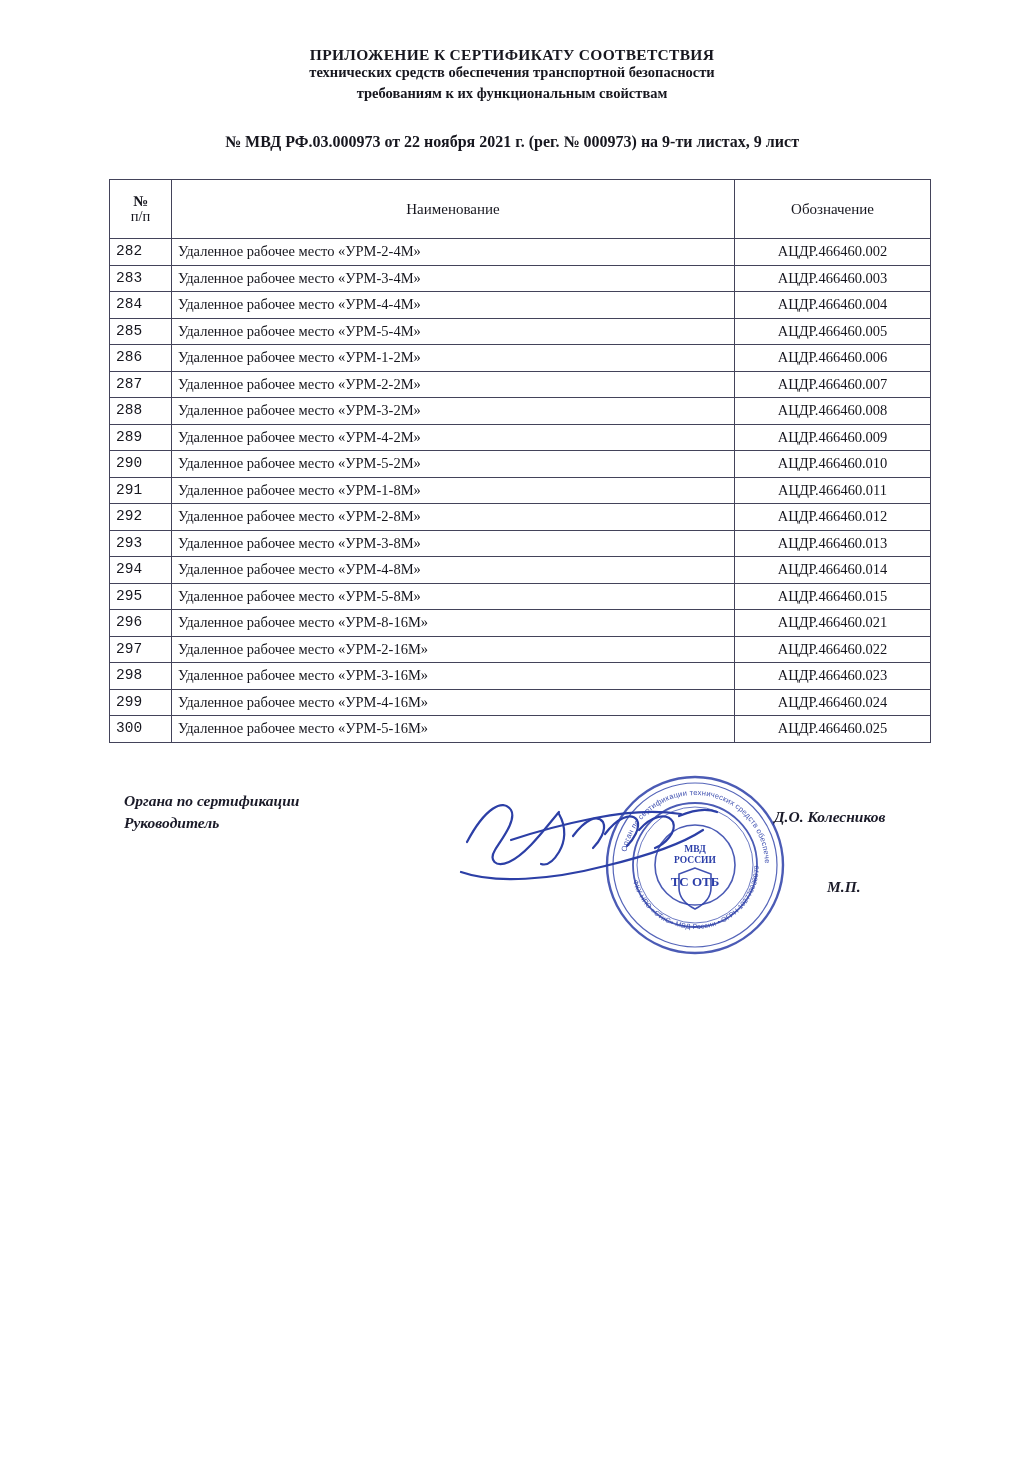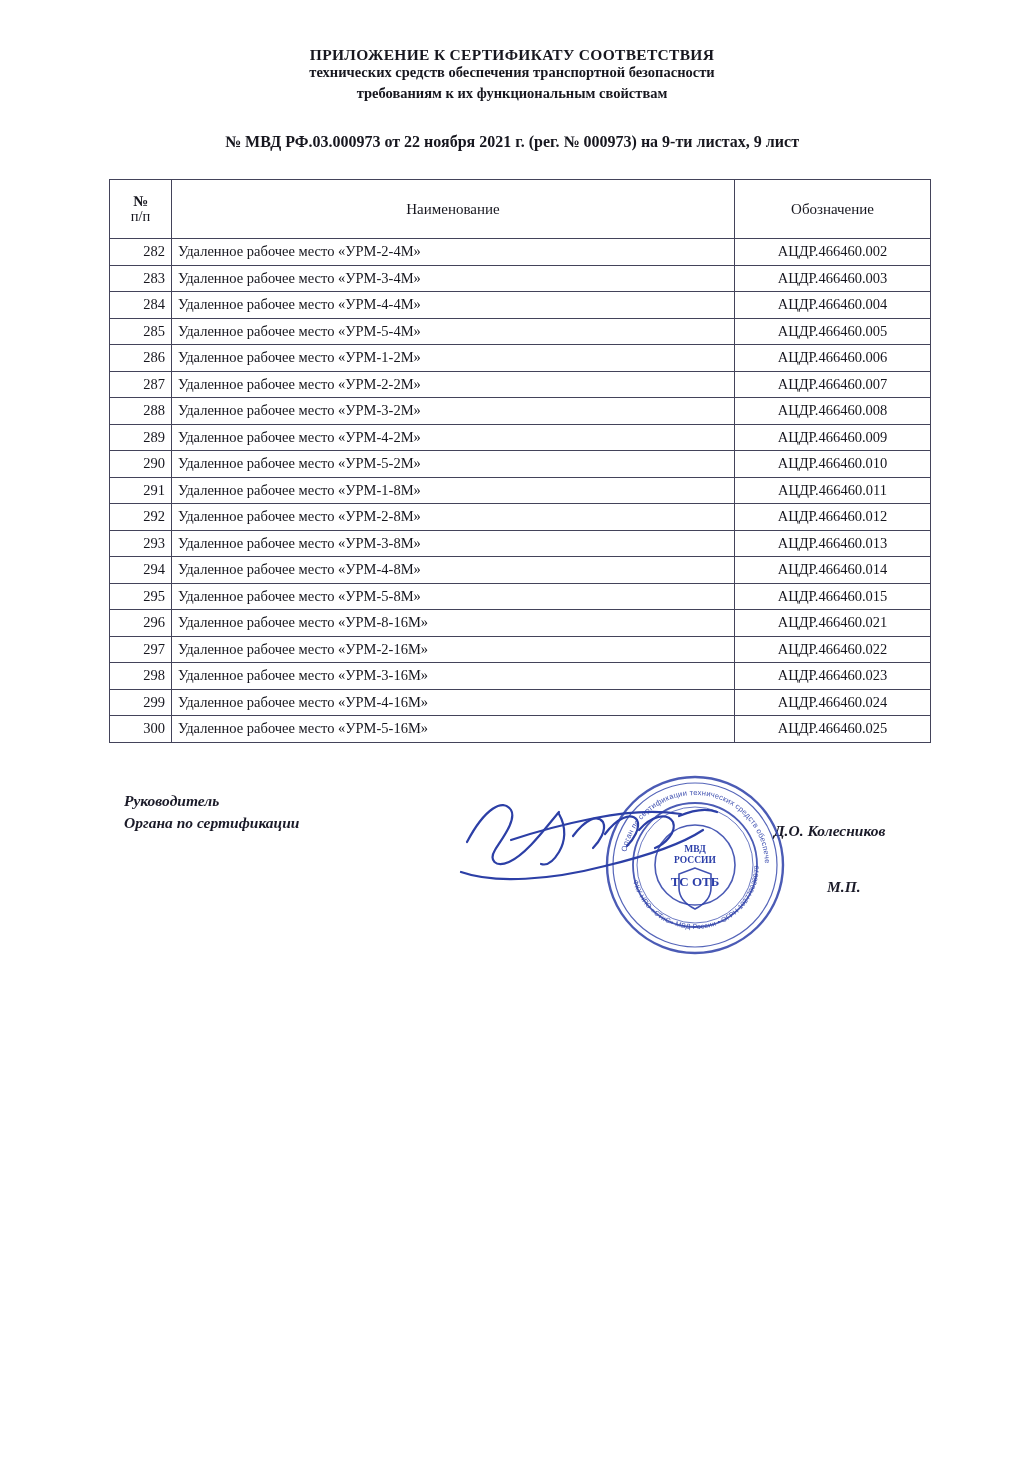--- a/index.html
+++ b/index.html
@@ -75,41 +75,41 @@
   th.col-num { width: 57px; }
   th.col-name { width: 558px; }
   th.col-desig { width: 191px; }
   .num-head-l1 { display:block; line-height: 1.05; font-weight: bold; font-size: 15px;}
   .num-head-l2 { display:block; line-height: 1.05; font-size: 14.5px;}
   table.reg tbody td {
     padding: 2px 6px;
     height: 21.5px;
     line-height: 1.15;
   }
-  td.c-num { text-align: right; padding: 2px 2px; }
+  td.c-num { text-align: left; padding: 2px 2px; font-family: Liberation Mono, monospace; }
   td.c-name { text-align: left; padding-left: 8px; }
   td.c-desig { text-align: center; }
   
   .sign-block {
     position: absolute;
     left: 124px;
     top: 790px;
     width: 820px;
     font-size: 15.5px;
   }
   .sign-role {
     font-style: italic;
     font-weight: bold;
     line-height: 1.45;
     width: 300px;
   }
   .sign-name {
     position: absolute;
     left: 650px;
-    top: 32px;
+    top: 18px;
     font-style: italic;
     font-weight: bold;
     font-size: 15.5px;
     white-space: nowrap;
   }
   .mp {
     position: absolute;
     left: 703px;
     top: 88px;
     font-style: italic;
@@ -254,22 +254,22 @@
             <td class="c-num">300</td>
             <td class="c-name">Удаленное рабочее место «УРМ-5-16М»</td>
             <td class="c-desig">АЦДР.466460.025</td>
           </tr>
         </tbody>
     </table>
   </div>
 
   <div class="sign-block">
     <div class="sign-role">
+      <div>Органа по сертификации</div>
       <div>Руководитель</div>
-      <div>Органа по сертификации</div>
     </div>
     <div class="sign-name">Д.О. Колесников</div>
     <div class="mp">М.П.</div>
   </div>
 
   <svg class="sig-ink" viewBox="0 0 330 110">
     <g fill="none" stroke="#2c3fa6" stroke-width="2.2" stroke-linecap="round">
       <path d="M12,62 C30,28 48,18 56,30 C62,40 46,60 40,70 C34,80 40,88 54,82 C72,74 92,46 104,32"></path>
       <path d="M56,60 C80,52 110,44 140,38 C170,32 200,30 226,34"></path>
       <path d="M104,34 C112,48 110,62 104,72 C98,82 92,86 86,84"></path>

